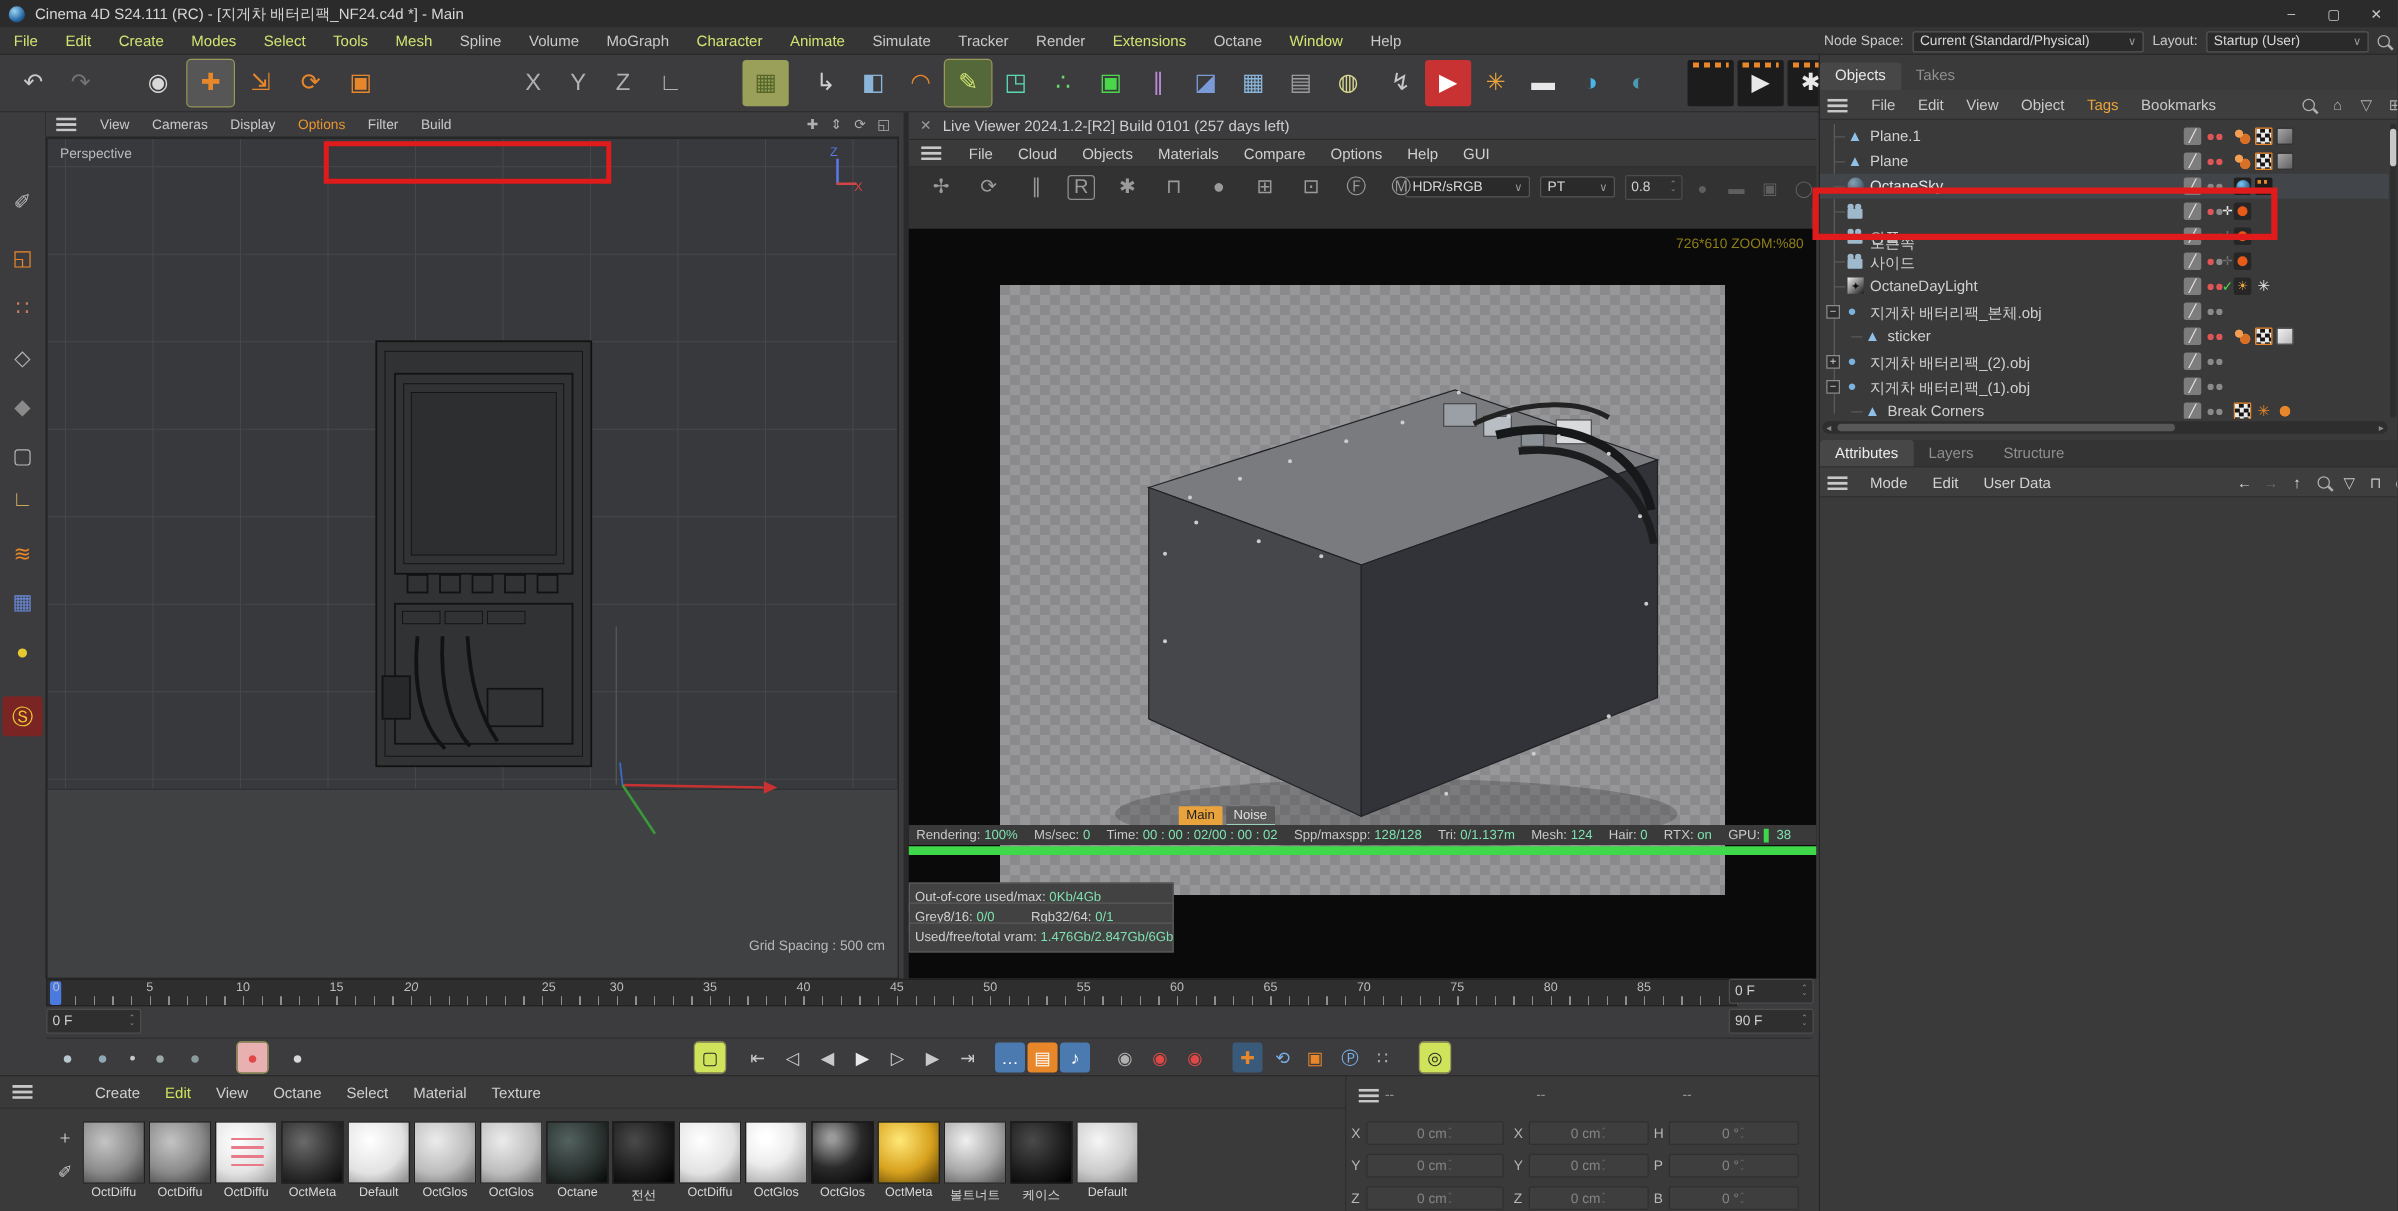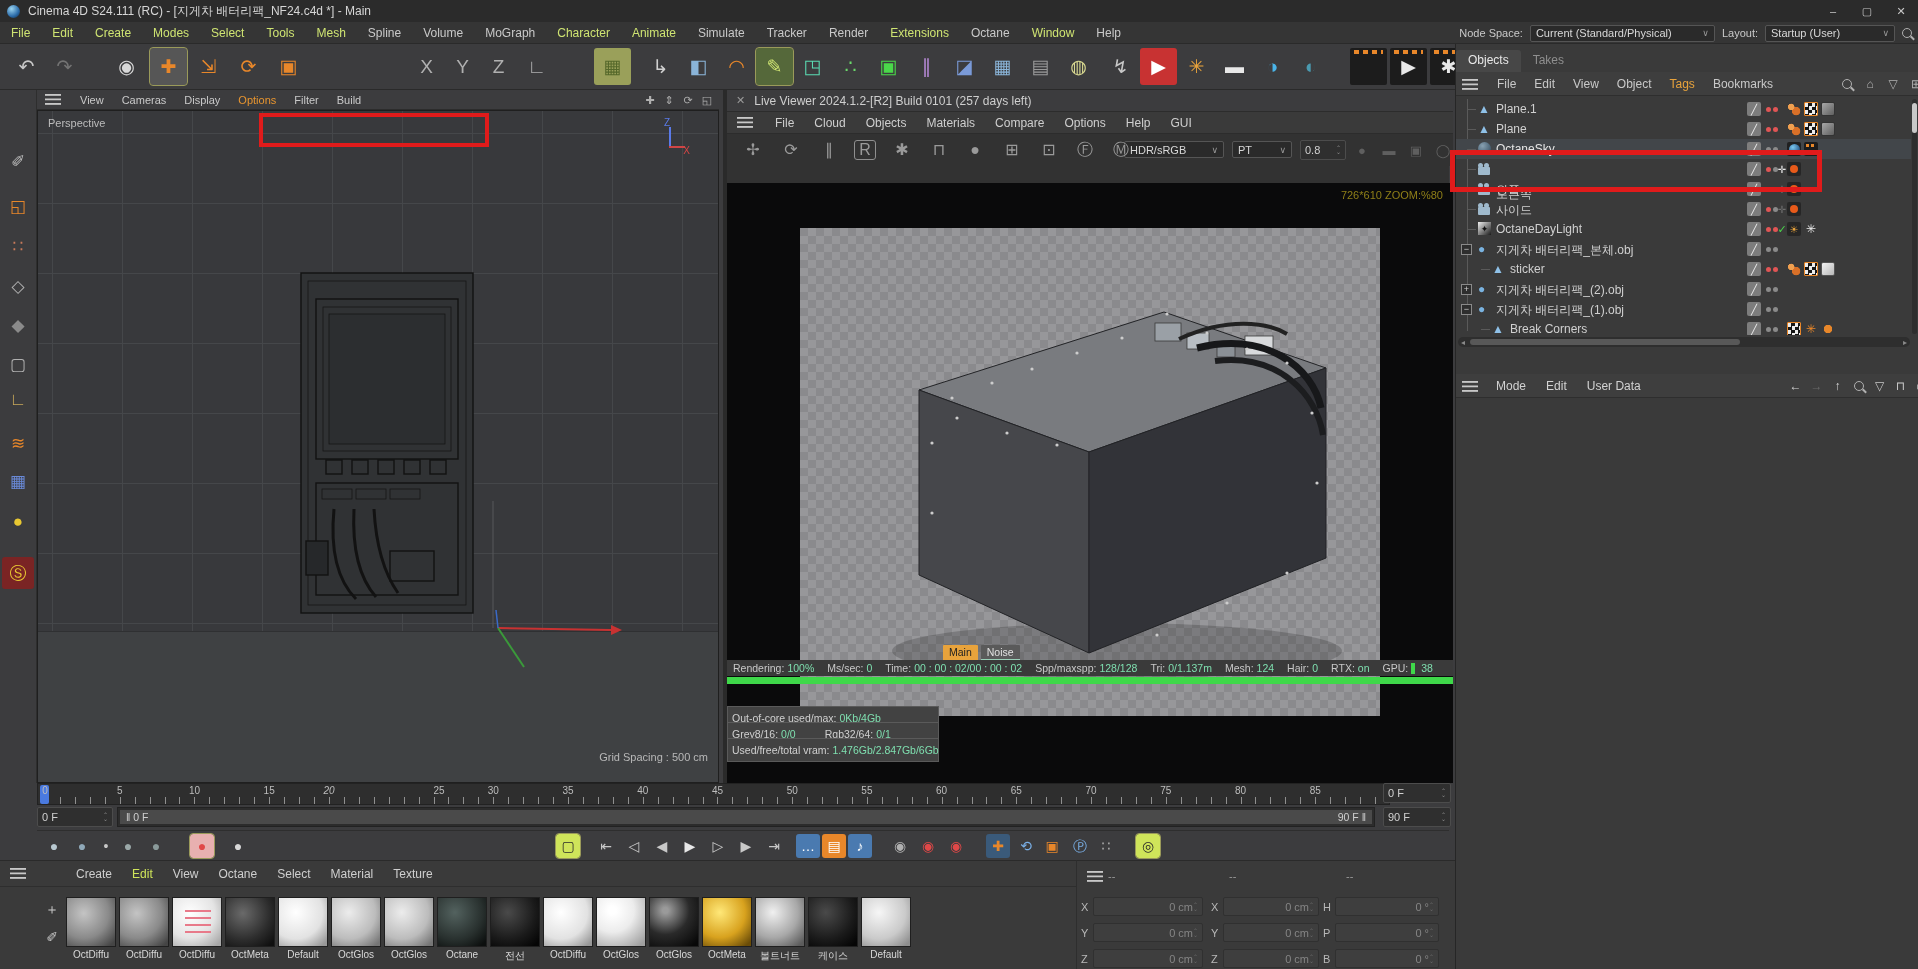--- a/index.html
+++ b/index.html
@@ -245,21 +245,21 @@
   .mt-silver { background:radial-gradient(circle at 35% 30%, #f0f0f0, #a8a8a8 55%, #5c5c5c 92%), #777; }
   .mt-whitegray { background:radial-gradient(circle at 35% 30%, #f6f6f6, #cacaca 58%, #8e8e8e 92%), #888; }
 
   
   #coords { position:absolute; left:1076px; top:860px; width:379px; height:109px; background:#3a3a3a;
     border-top:1px solid #2a2a2a; border-left:1px solid #2e2e2e; }
   #coords-header { position:absolute; left:0; top:6px; width:379px; height:18px; display:flex; align-items:center; }
   #coords-header .dash { position:absolute; font-size:11px; color:#9a9a9a; }
   .co-label { position:absolute; font-size:11px; color:#b8b8b8; }
   .co-box { position:absolute; height:19px; background:#3e3e3e; border:1px solid #303030; border-radius:2px;
-    display:flex; align-items:center; justify-content:flex-end; padding:0 4px;
+    display:flex; align-items:center; justify-content:center; padding:0 4px;
     font-size:11px; color:#858585; }
   .co-box::after { content:"⌃\A⌄"; white-space:pre; font-size:6px; line-height:4px; color:#6a6a6a; }
 </style>
 </head>
 <body>
 
 <div id="app">
 
   <div id="titlebar">
     <div id="c4d-logo"></div>
@@ -885,20 +885,25 @@
         </div>
       </div>
     <div id="om-vscroll">
         <div id="om-vthumb"></div>
       </div>
     <div id="om-hscroll">
         <span>◂</span>
         <span>▸</span>
       </div>
     <div id="om-hthumb"></div>
+    <div id="attr-tabs">
+        <span class="tab active">Attributes</span>
+        <span class="tab">Layers</span>
+        <span class="tab">Structure</span>
+      </div>
     <div id="attr-menubar">
       <div class="burger" style="position:absolute;left:6px;top:7px"></div>
       <div id="attr-menu">
           <span class="mi">Mode</span>
           <span class="mi">Edit</span>
           <span class="mi">User Data</span>
         </div>
     </div>
     <div id="attr-icons">
         <div class="tile">
@@ -953,26 +958,20 @@
       </div>
     <div class="spin" id="tl-spin-cur">
       <span>0 F</span>
       </div>
     <div class="spin" id="tl-spin-end">
       <span>90 F</span>
       </div>
     <div class="spin" id="tl-range-spin">
       <span>0 F</span>
       </div>
-    <div id="tl-range">
-      <div id="tl-range-bar">
-        <span>‖ 0 F</span>
-          <span>90 F ‖</span>
-      </div>
-    </div>
   </div>
 
   <div id="transport">
       <div class="tile" style="left: 5px; top: 3px;">
         <span class="g" style="color: rgb(184, 200, 208);">●</span>
       </div>
       <div class="tile" style="left: 33px; top: 3px;">
         <span class="g" style="color: rgb(143, 168, 184);">●</span>
       </div>
       <div class="tile" style="left: 57px; top: 3px;">

